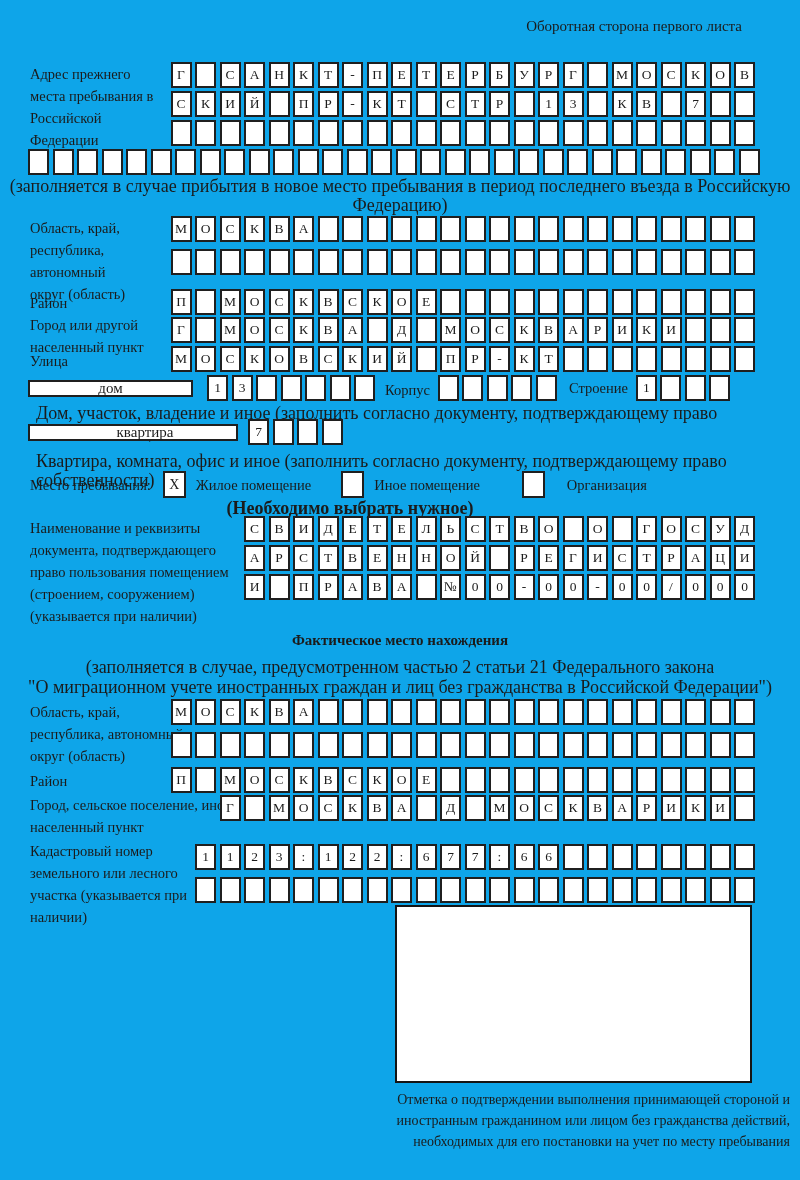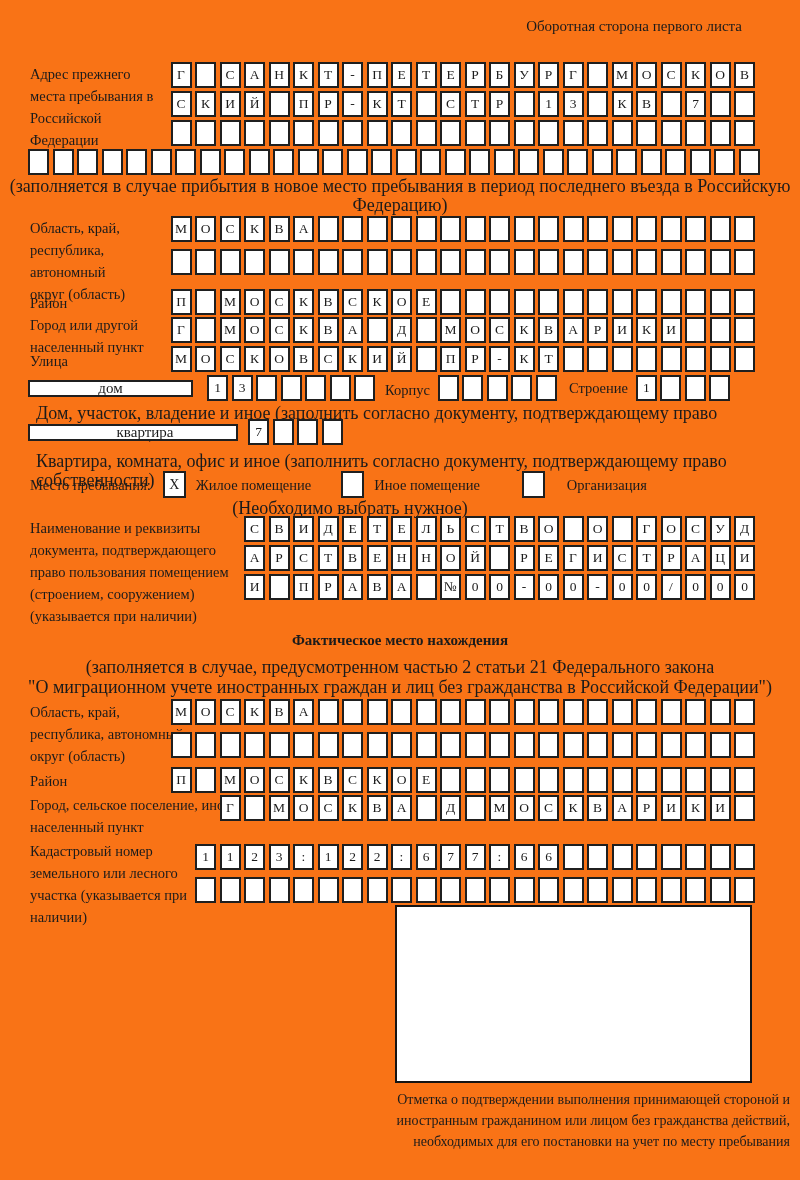--- a/index.html
+++ b/index.html
@@ -1,17 +1,17 @@
 <!DOCTYPE html>
 <html><head>
 <meta charset="utf-8">
 <style>
   html,body{margin:0;padding:0;background:#fff;}
   #page{
-    position:relative;width:800px;height:1180px;background:#f97316;
+    position:relative;width:800px;height:1180px;background:#0ea5e9;
     font-family:"Liberation Serif","DejaVu Serif",serif;color:#1b1b1b;
     overflow:hidden;
   }
   .abs{position:absolute;}
   .label{font-size:14.5px;line-height:22px;}
   .caption{font-size:18px;line-height:19px;}
   .center{text-align:center;}
   .heading{font-size:15px;font-weight:bold;text-align:center;width:100%;}
   .cellrow{display:flex;column-gap:3.5px;}
   .row-right{right:45px;}
@@ -337,21 +337,21 @@
 
   <div class="abs flexrow" style="top:471px;left:30px;">
     <div class="label" style="margin-right:12px;">Место пребывания:</div>
     <div class="inlinebox">X</div>
     <div class="label" style="margin:0 30px 0 10px;">Жилое помещение</div>
     <div class="inlinebox"></div>
     <div class="label" style="margin:0 42px 0 10px;">Иное помещение</div>
     <div class="inlinebox"></div>
     <div class="label" style="margin-left:22px;">Организация</div>
   </div>
-  <div class="abs caption center" style="top:499px;left:100px;width:500px;">(Необходимо выбрать нужное)</div>
+  <div class="abs caption center" style="top:499px;left:100px;width:500px;font-weight:bold;">(Необходимо выбрать нужное)</div>
 
   <div class="abs label" style="top:517px;left:30px;width:218px;">Наименование и реквизиты документа, подтверждающего право пользования помещением (строением, сооружением) (указывается при наличии)</div>
   <div class="abs cellrow row-right" style="top:516px;">
       <span class="cell">С</span>
       <span class="cell">В</span>
       <span class="cell">И</span>
       <span class="cell">Д</span>
       <span class="cell">Е</span>
       <span class="cell">Т</span>
       <span class="cell">Е</span>

